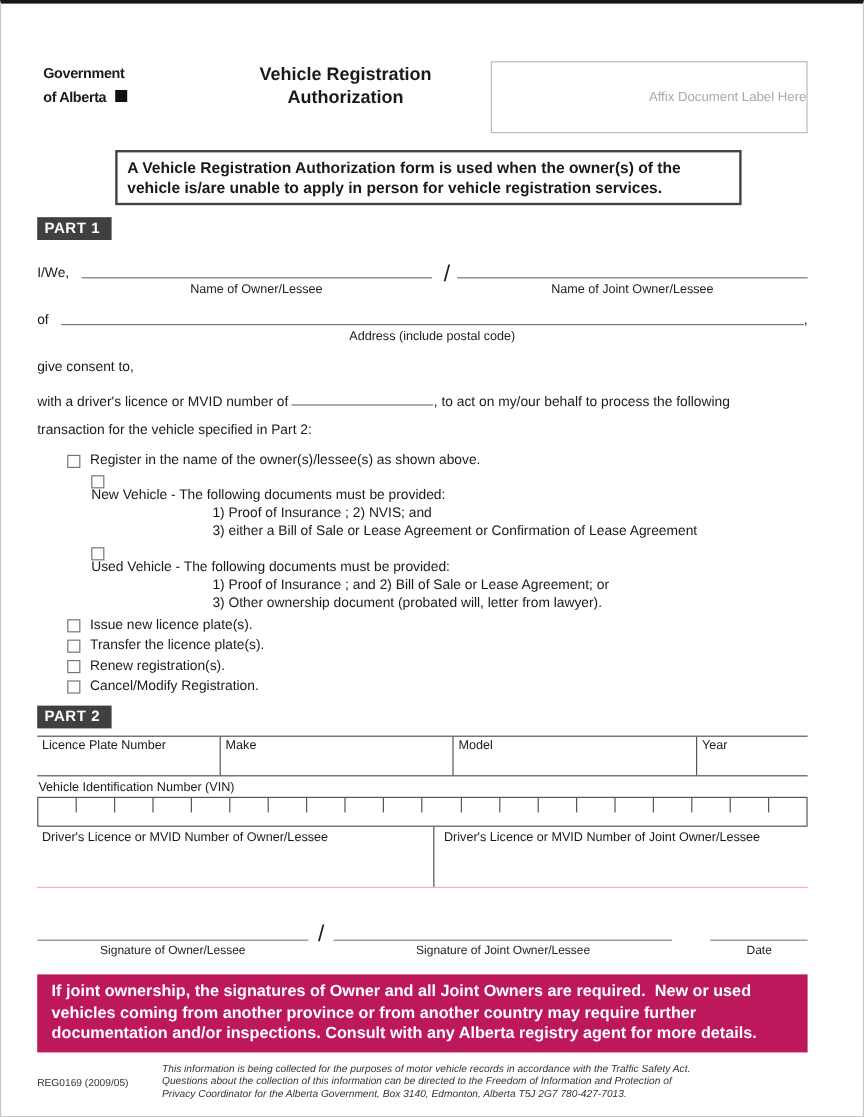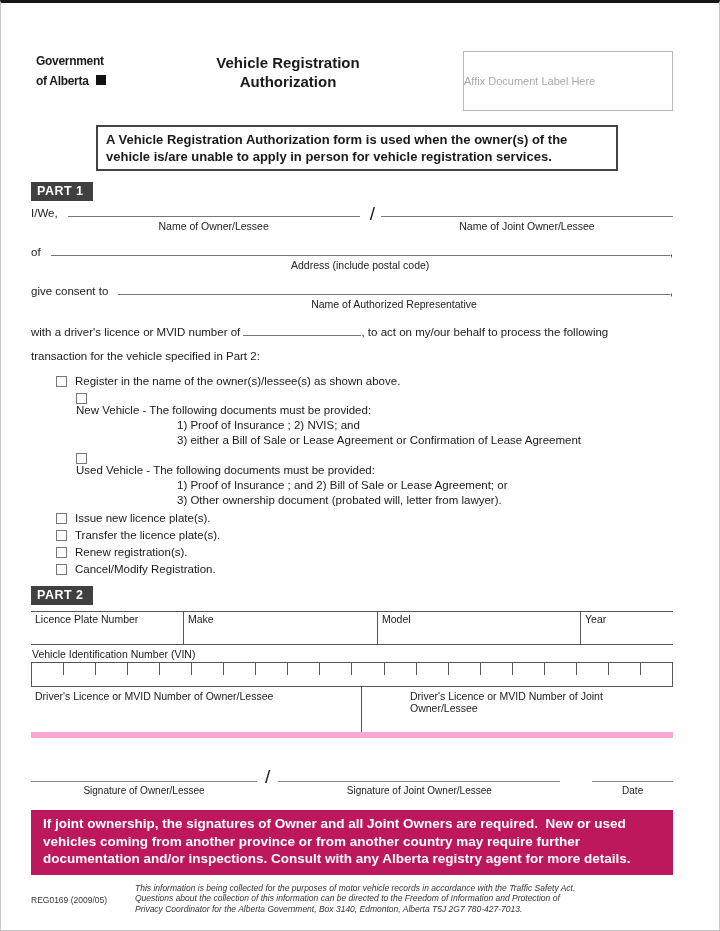--- a/index.html
+++ b/index.html
@@ -7,22 +7,22 @@
   body { font-family:"Liberation Sans", sans-serif; color:#1a1a1a; }
   .page { width:720px; height:931px; background:#fff; position:relative;
           border:1px solid #c8c8c8; border-top:3px solid #161616; overflow:hidden; }
   .content { width:642px; margin-left:30px; }
 
   
   .header { display:flex; margin-top:48px; align-items:flex-start; }
   .logo { width:152px; margin-left:5px; font-weight:bold; font-size:12px; line-height:20px; letter-spacing:-0.3px; }
   .logo-square { display:inline-block; width:10px; height:10px; background:#111; margin-left:7px; }
   .form-title { width:200px; text-align:center; font-weight:bold; font-size:15px; line-height:19px; margin-top:2px; }
-  .affix-box { margin-left:auto; width:210px; height:60px; border:1px solid #bbb;
-               display:flex; align-items:center; justify-content:flex-start;
+  .affix-box { margin-left:auto; width:264px; height:60px; border:1px solid #bbb;
+               display:flex; align-items:center; justify-content:flex-end;
                color:#a9a9a9; font-size:11px; }
 
   
   .notice { margin:14px 0 0 65px; width:522px; border:2px solid #444; padding:4px 8px;
             font-weight:bold; font-size:13px; line-height:17px; }
 
   
   .part-badge { display:inline-block; background:#404040; color:#fff; font-weight:bold;
                 font-size:12.5px; padding:2px 9px 3px 6px; letter-spacing:0.5px; }
   .mt10 { margin-top:10px; }
@@ -56,21 +56,21 @@
   .veh-cell:last-child { border-right:none; }
   .vc-plate { width:153px; } .vc-make { width:194px; } .vc-model { width:203px; } .vc-year { flex:1; }
   .tbl-bottom { border-bottom:1px solid #555; }
 
   .vin-label { font-size:10.5px; padding:3px 0 2px 1px; }
   .vin-strip { display:flex; height:25px; border-top:1px solid #555; border-bottom:1px solid #555;
                border-left:1px solid #555; border-right:1px solid #555; }
   .vin-cell { flex:1; height:12px; border-right:1px solid #555; }
   .vin-cell:last-child { border-right:none; }
 
-  .dl-row { display:flex; height:51px; border-bottom:6px solid #f9a8d4;gap:40px; }
+  .dl-row { display:flex; height:51px; border-bottom:1px solid #f9a8d4; }
   .dl-cell { padding:3px 4px; font-size:10.5px; }
   .dl-left { width:331px; border-right:1px solid #555; }
   .dl-right { flex:1; padding-left:8px; }
 
   
   .sig-row { display:flex; align-items:flex-start; margin-top:30px; }
   .sig-field { display:flex; flex-direction:column; }
   .sig-line { height:14px; border-bottom:1px solid #888; }
   .sig-label { text-align:center; font-size:10px; color:#222; padding-top:3px; }
   .sig-slash { font-size:19px; padding:0 8px; margin-top:-2px; }
@@ -106,21 +106,21 @@
         <span>Affix Document Label Here</span>
       </div>
     </div>
 
     <div class="notice">A Vehicle Registration Authorization form is used when the owner(s) of the vehicle is/are unable to apply in person for vehicle registration services.</div>
 
     <div class="mt10">
       <span class="part-badge">PART 1</span>
     </div>
 
-    <div class="write-row" style="">
+    <div class="write-row" style="margin-top:16px">
       <span class="lead">I/We,</span>
       <div class="wfield">
         <div class="wline"></div>
         <div class="wlabel">Name of Owner/Lessee</div>
       </div>
       <div class="slash">/</div>
       <div class="wfield" style="margin-left:0">
         <div class="wline"></div>
         <div class="wlabel">Name of Joint Owner/Lessee</div>
       </div>
@@ -130,24 +130,20 @@
       <span class="lead">of</span>
       <div class="wfield">
         <div class="wline"></div>
         <div class="wlabel">Address (include postal code)</div>
       </div>
       <span class="comma">,</span>
     </div>
 
     <div class="write-row" style="margin-top:8px">
       <span class="lead">give consent to</span>
-      <div class="wfield">
-        <div class="wline"></div>
-        <div class="wlabel">Name of Authorized Representative</div>
-      </div>
       <span class="comma">,</span>
     </div>
 
     <div class="para">
       <span>with a driver's licence or MVID number of</span>
       <span class="blank-inline"></span><span>, to act on my/our behalf to process the following</span>
     </div>
     <div class="para2">transaction for the vehicle specified in Part 2:</div>
 
     <div class="options">

